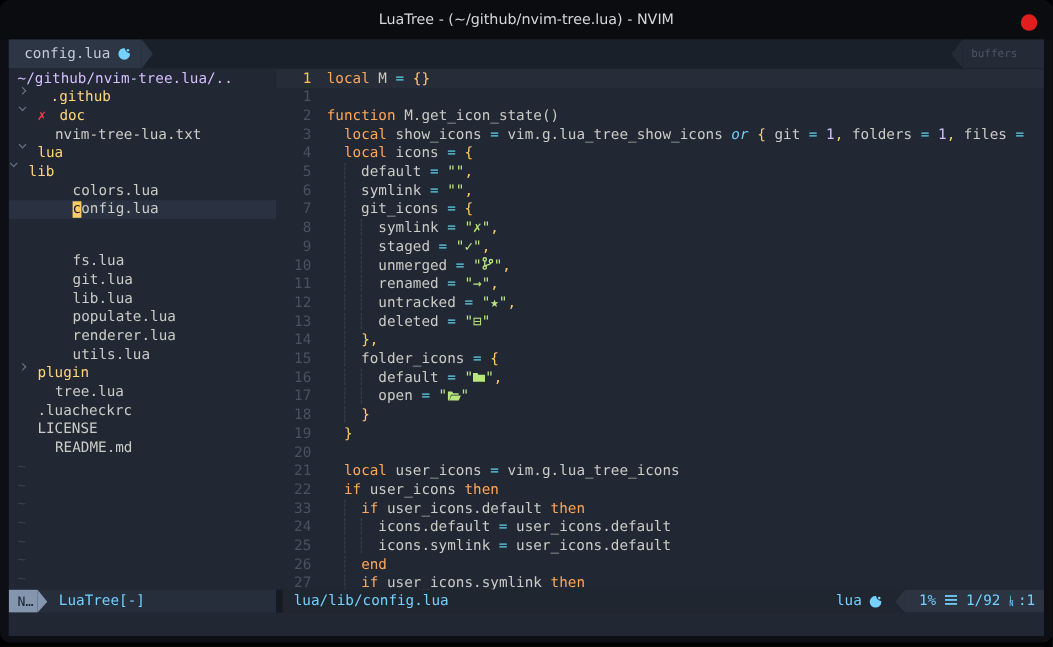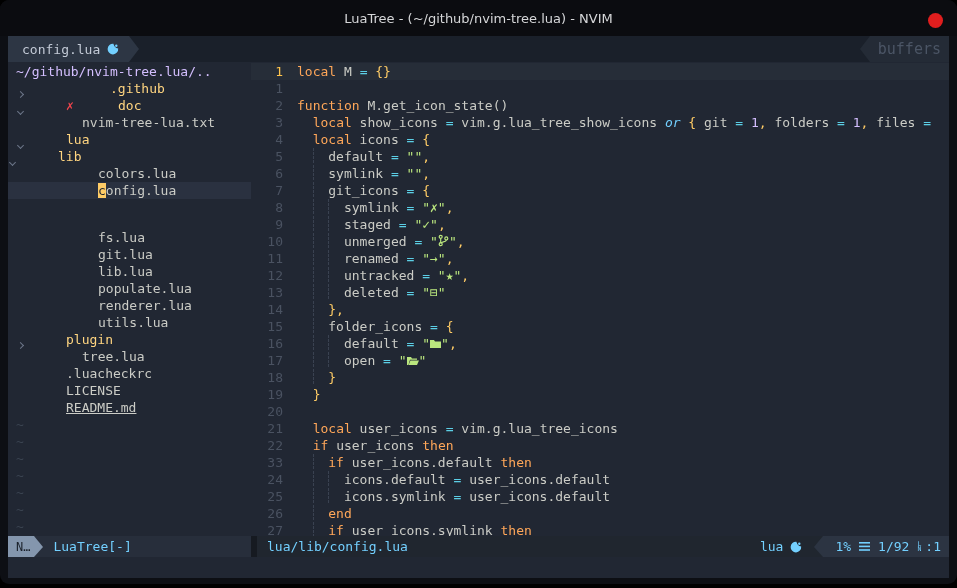--- a/index.html
+++ b/index.html
@@ -27,26 +27,26 @@
             display:flex;flex-direction:column;}
   
   .tabline{height:26px;background:var(--tabline);display:flex;align-items:stretch;flex:0 0 26px;}
   .tab{background:var(--tab);color:var(--tabfg);font-size:13px;display:flex;align-items:center;
        padding:0 10px 0 14px;gap:7px;}
   .tab-arrow{width:0;height:0;border-top:13px solid transparent;border-bottom:13px solid transparent;
              border-left:10px solid var(--tab);}
   .tabline-spacer{flex:1;}
   .buffers-arrow{width:0;height:0;border-top:13px solid transparent;border-bottom:13px solid transparent;
                  border-right:10px solid #242b36;}
-  .buffers-seg{background:#242b36;color:var(--buffers);font-size:15px;display:flex;
-               align-items:center;padding:0 8px 0 8px;}
+  .buffers-seg{background:#242b36;color:var(--buffers);font-size:10px;display:flex;
+               align-items:center;padding:0 24px 0 8px;}
   
   .main{flex:1;display:flex;overflow:hidden;}
   .tree{width:243px;flex:0 0 243px;overflow:hidden;font-size:13px;line-height:17px;padding-top:1px;}
-  .trow{height:17px;white-space:pre;display:flex;align-items:flex-end;color:var(--fg);gap:32px;}
+  .trow{height:17px;white-space:pre;display:flex;align-items:flex-start;color:var(--fg);}
   .trow.cursorline{background:var(--cursorline);}
   .troot{color:var(--violet);padding-left:8px;height:17px;line-height:17px;white-space:pre;}
   .arrow{width:18px;display:inline-flex;align-items:center;flex:0 0 18px;}
   .fspacer{width:18px;flex:0 0 18px;}
   .xspacer{width:12px;flex:0 0 12px;}
   .chev{display:inline-block;width:5px;height:5px;border-right:1.5px solid var(--chev);
         border-bottom:1.5px solid var(--chev);}
   .chev.right{transform:rotate(-45deg);margin-left:2px;}
   .chev.down{transform:rotate(45deg);margin-left:2px;margin-top:-2px;}
   .gitmark{width:20px;flex:0 0 20px;color:var(--red);}
@@ -131,21 +131,21 @@
             <div class="trow" style="padding-left: 40px; margin-top: 30px;"><span class="fspacer"></span><span class="tlabel file">fs.lua</span></div>
             <div class="trow" style="padding-left: 40px;"><span class="fspacer"></span><span class="tlabel file">git.lua</span></div>
             <div class="trow" style="padding-left: 40px;"><span class="fspacer"></span><span class="tlabel file">lib.lua</span></div>
             <div class="trow" style="padding-left: 40px;"><span class="fspacer"></span><span class="tlabel file">populate.lua</span></div>
             <div class="trow" style="padding-left: 40px;"><span class="fspacer"></span><span class="tlabel file">renderer.lua</span></div>
             <div class="trow" style="padding-left: 40px;"><span class="fspacer"></span><span class="tlabel file">utils.lua</span></div>
             <div class="trow" style="padding-left: 8px;"><span class="arrow"><i class="chev right"></i></span><span class="tlabel folder">plugin</span></div>
             <div class="trow" style="padding-left: 24px;"><span class="fspacer"></span><span class="tlabel file">tree.lua</span></div>
             <div class="trow" style="padding-left: 8px;"><span class="fspacer"></span><span class="tlabel file">.luacheckrc</span></div>
             <div class="trow" style="padding-left: 8px;"><span class="fspacer"></span><span class="tlabel file">LICENSE</span></div>
-            <div class="trow" style="padding-left: 8px; text-decoration: underline;"><span class="fspacer"></span><span class="tlabel file">README.md</span></div>
+            <div class="trow" style="padding-left: 24px;"><span class="fspacer"></span><span class="tlabel file">README.md</span></div>
             <div class="trow tilde">~</div>
             <div class="trow tilde">~</div>
             <div class="trow tilde">~</div>
             <div class="trow tilde">~</div>
             <div class="trow tilde">~</div>
             <div class="trow tilde">~</div>
             <div class="trow tilde">~</div>
             <div class="trow tilde">~</div>
           </div>
       </div>

